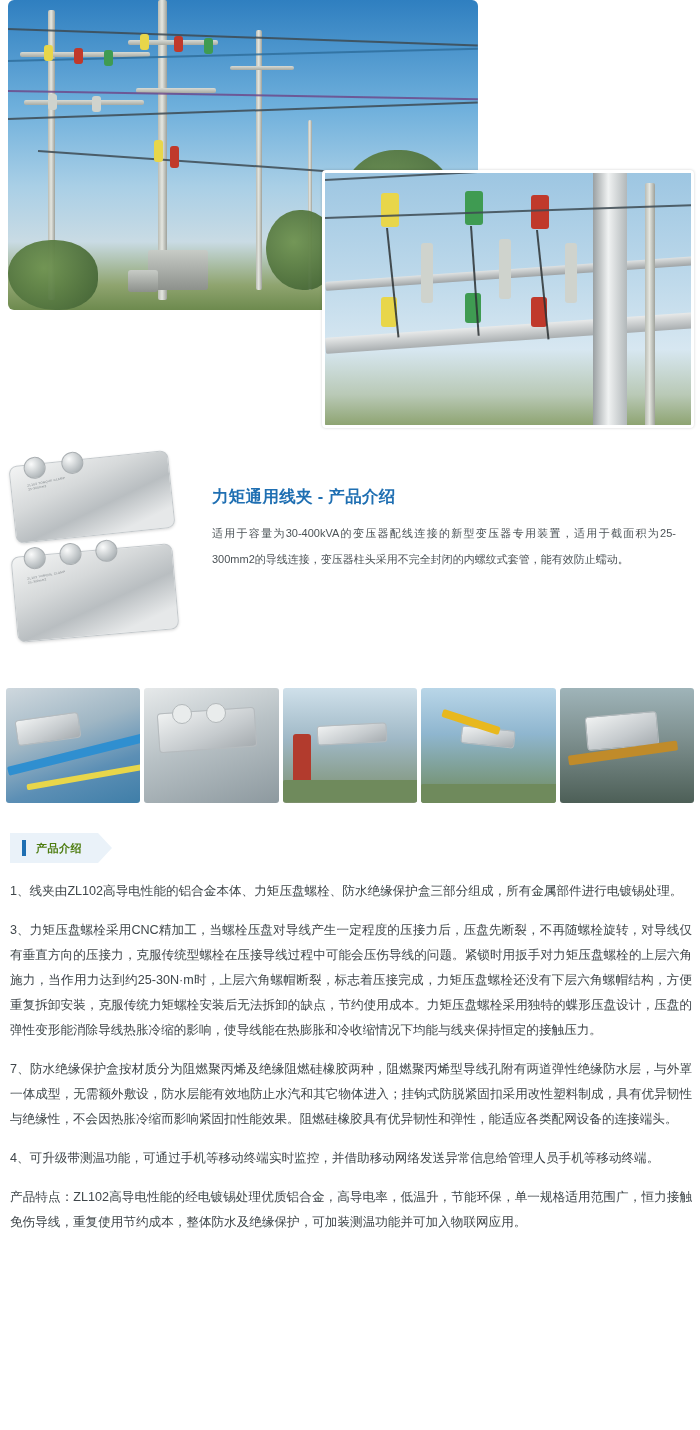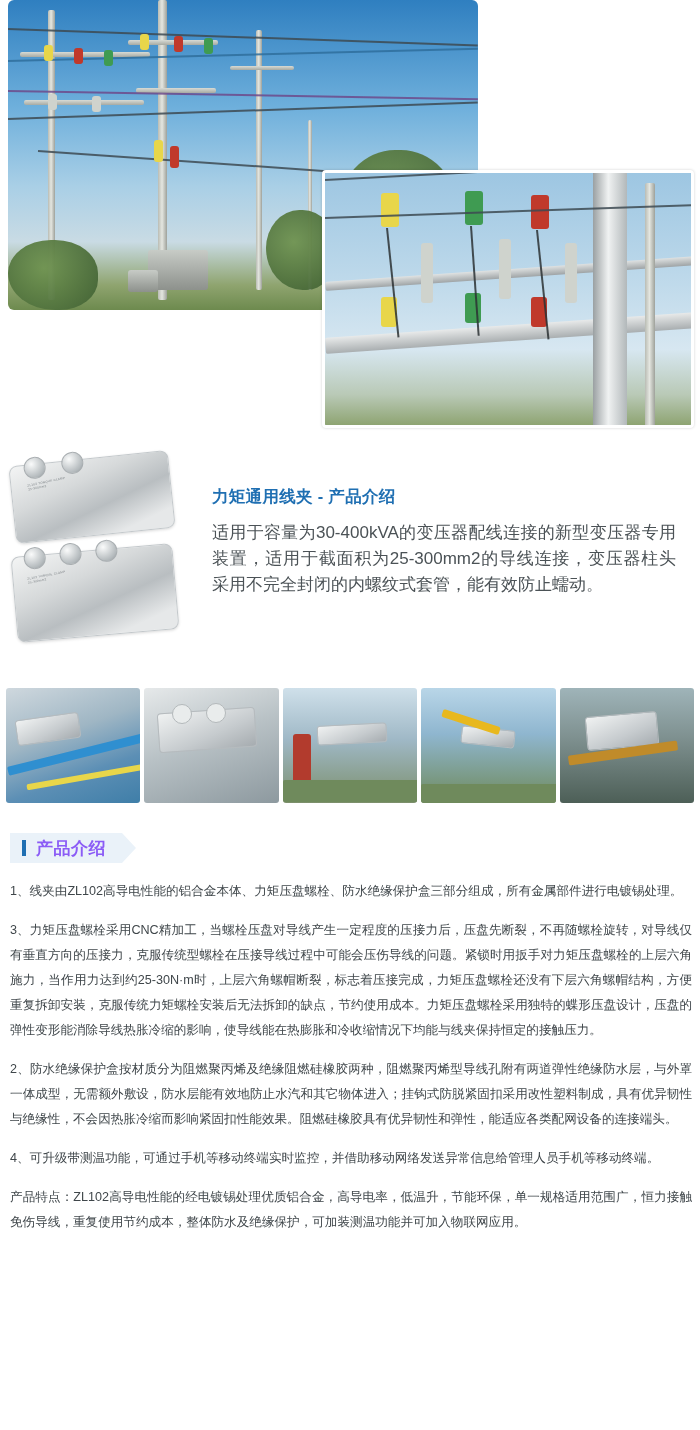--- a/index.html
+++ b/index.html
@@ -135,21 +135,21 @@
   }
   .product-title {
     color: #1f6fb2;
     font-size: 16.5px;
     font-weight: bold;
     margin: 0 0 12px 0;
     letter-spacing: .3px;
   }
   .product-desc {
     color: #4b5256;
-    font-size: 17px;
+    font-size: 11px;
     line-height: 26px;
     margin: 0;
     text-align: justify;
   }
 
   
   .app-title {
     color: #1f6fb2;
     font-size: 19px;
     font-weight: bold;
@@ -197,23 +197,23 @@
     height: 30px;
     padding: 0 16px 0 0;
     position: relative;
   }
   .intro-head .bar {
     width: 4px; height: 16px;
     background: #1f6fb2;
     margin: 0 10px 0 12px;
   }
   .intro-head .txt {
-    color: #8b5cf6;
+    color: #4d7c0f;
     font-weight: bold;
-    font-size: 17px;
+    font-size: 11px;
     letter-spacing: .5px;
   }
   .intro-head:after {
     content: "";
     position: absolute;
     right: -14px; top: 0;
     width: 0; height: 0;
     border-left: 14px solid #eaf2f9;
     border-top: 15px solid transparent;
     border-bottom: 15px solid transparent;
@@ -365,18 +365,18 @@
   <div class="intro-head-wrap">
     <div class="intro-head">
       <span class="bar"></span>
       <span class="txt">产品介绍</span>
     </div>
   </div>
 
   <div class="body">
     <p>1、线夹由ZL102高导电性能的铝合金本体、力矩压盘螺栓、防水绝缘保护盒三部分组成，所有金属部件进行电镀锡处理。</p>
     <p>3、力矩压盘螺栓采用CNC精加工，当螺栓压盘对导线产生一定程度的压接力后，压盘先断裂，不再随螺栓旋转，对导线仅有垂直方向的压接力，克服传统型螺栓在压接导线过程中可能会压伤导线的问题。紧锁时用扳手对力矩压盘螺栓的上层六角施力，当作用力达到约25-30N·m时，上层六角螺帽断裂，标志着压接完成，力矩压盘螺栓还没有下层六角螺帽结构，方便重复拆卸安装，克服传统力矩螺栓安装后无法拆卸的缺点，节约使用成本。力矩压盘螺栓采用独特的蝶形压盘设计，压盘的弹性变形能消除导线热胀冷缩的影响，使导线能在热膨胀和冷收缩情况下均能与线夹保持恒定的接触压力。</p>
-    <p>2、防水绝缘保护盒按材质分为阻燃聚丙烯及绝缘阻燃硅橡胶两种，阻燃聚丙烯型导线孔附有两道弹性绝缘防水层，与外罩一体成型，无需额外敷设，防水层能有效地防止水汽和其它物体进入；挂钩式防脱紧固扣采用改性塑料制成，具有优异韧性与绝缘性，不会因热胀冷缩而影响紧固扣性能效果。阻燃硅橡胶具有优异韧性和弹性，能适应各类配网设备的连接端头。</p>
+    <p>7、防水绝缘保护盒按材质分为阻燃聚丙烯及绝缘阻燃硅橡胶两种，阻燃聚丙烯型导线孔附有两道弹性绝缘防水层，与外罩一体成型，无需额外敷设，防水层能有效地防止水汽和其它物体进入；挂钩式防脱紧固扣采用改性塑料制成，具有优异韧性与绝缘性，不会因热胀冷缩而影响紧固扣性能效果。阻燃硅橡胶具有优异韧性和弹性，能适应各类配网设备的连接端头。</p>
     <p>4、可升级带测温功能，可通过手机等移动终端实时监控，并借助移动网络发送异常信息给管理人员手机等移动终端。</p>
     <p class="feature">产品特点：ZL102高导电性能的经电镀锡处理优质铝合金，高导电率，低温升，节能环保，单一规格适用范围广，恒力接触免伤导线，重复使用节约成本，整体防水及绝缘保护，可加装测温功能并可加入物联网应用。</p>
   </div>
 
 </div>
 
 </body></html>

